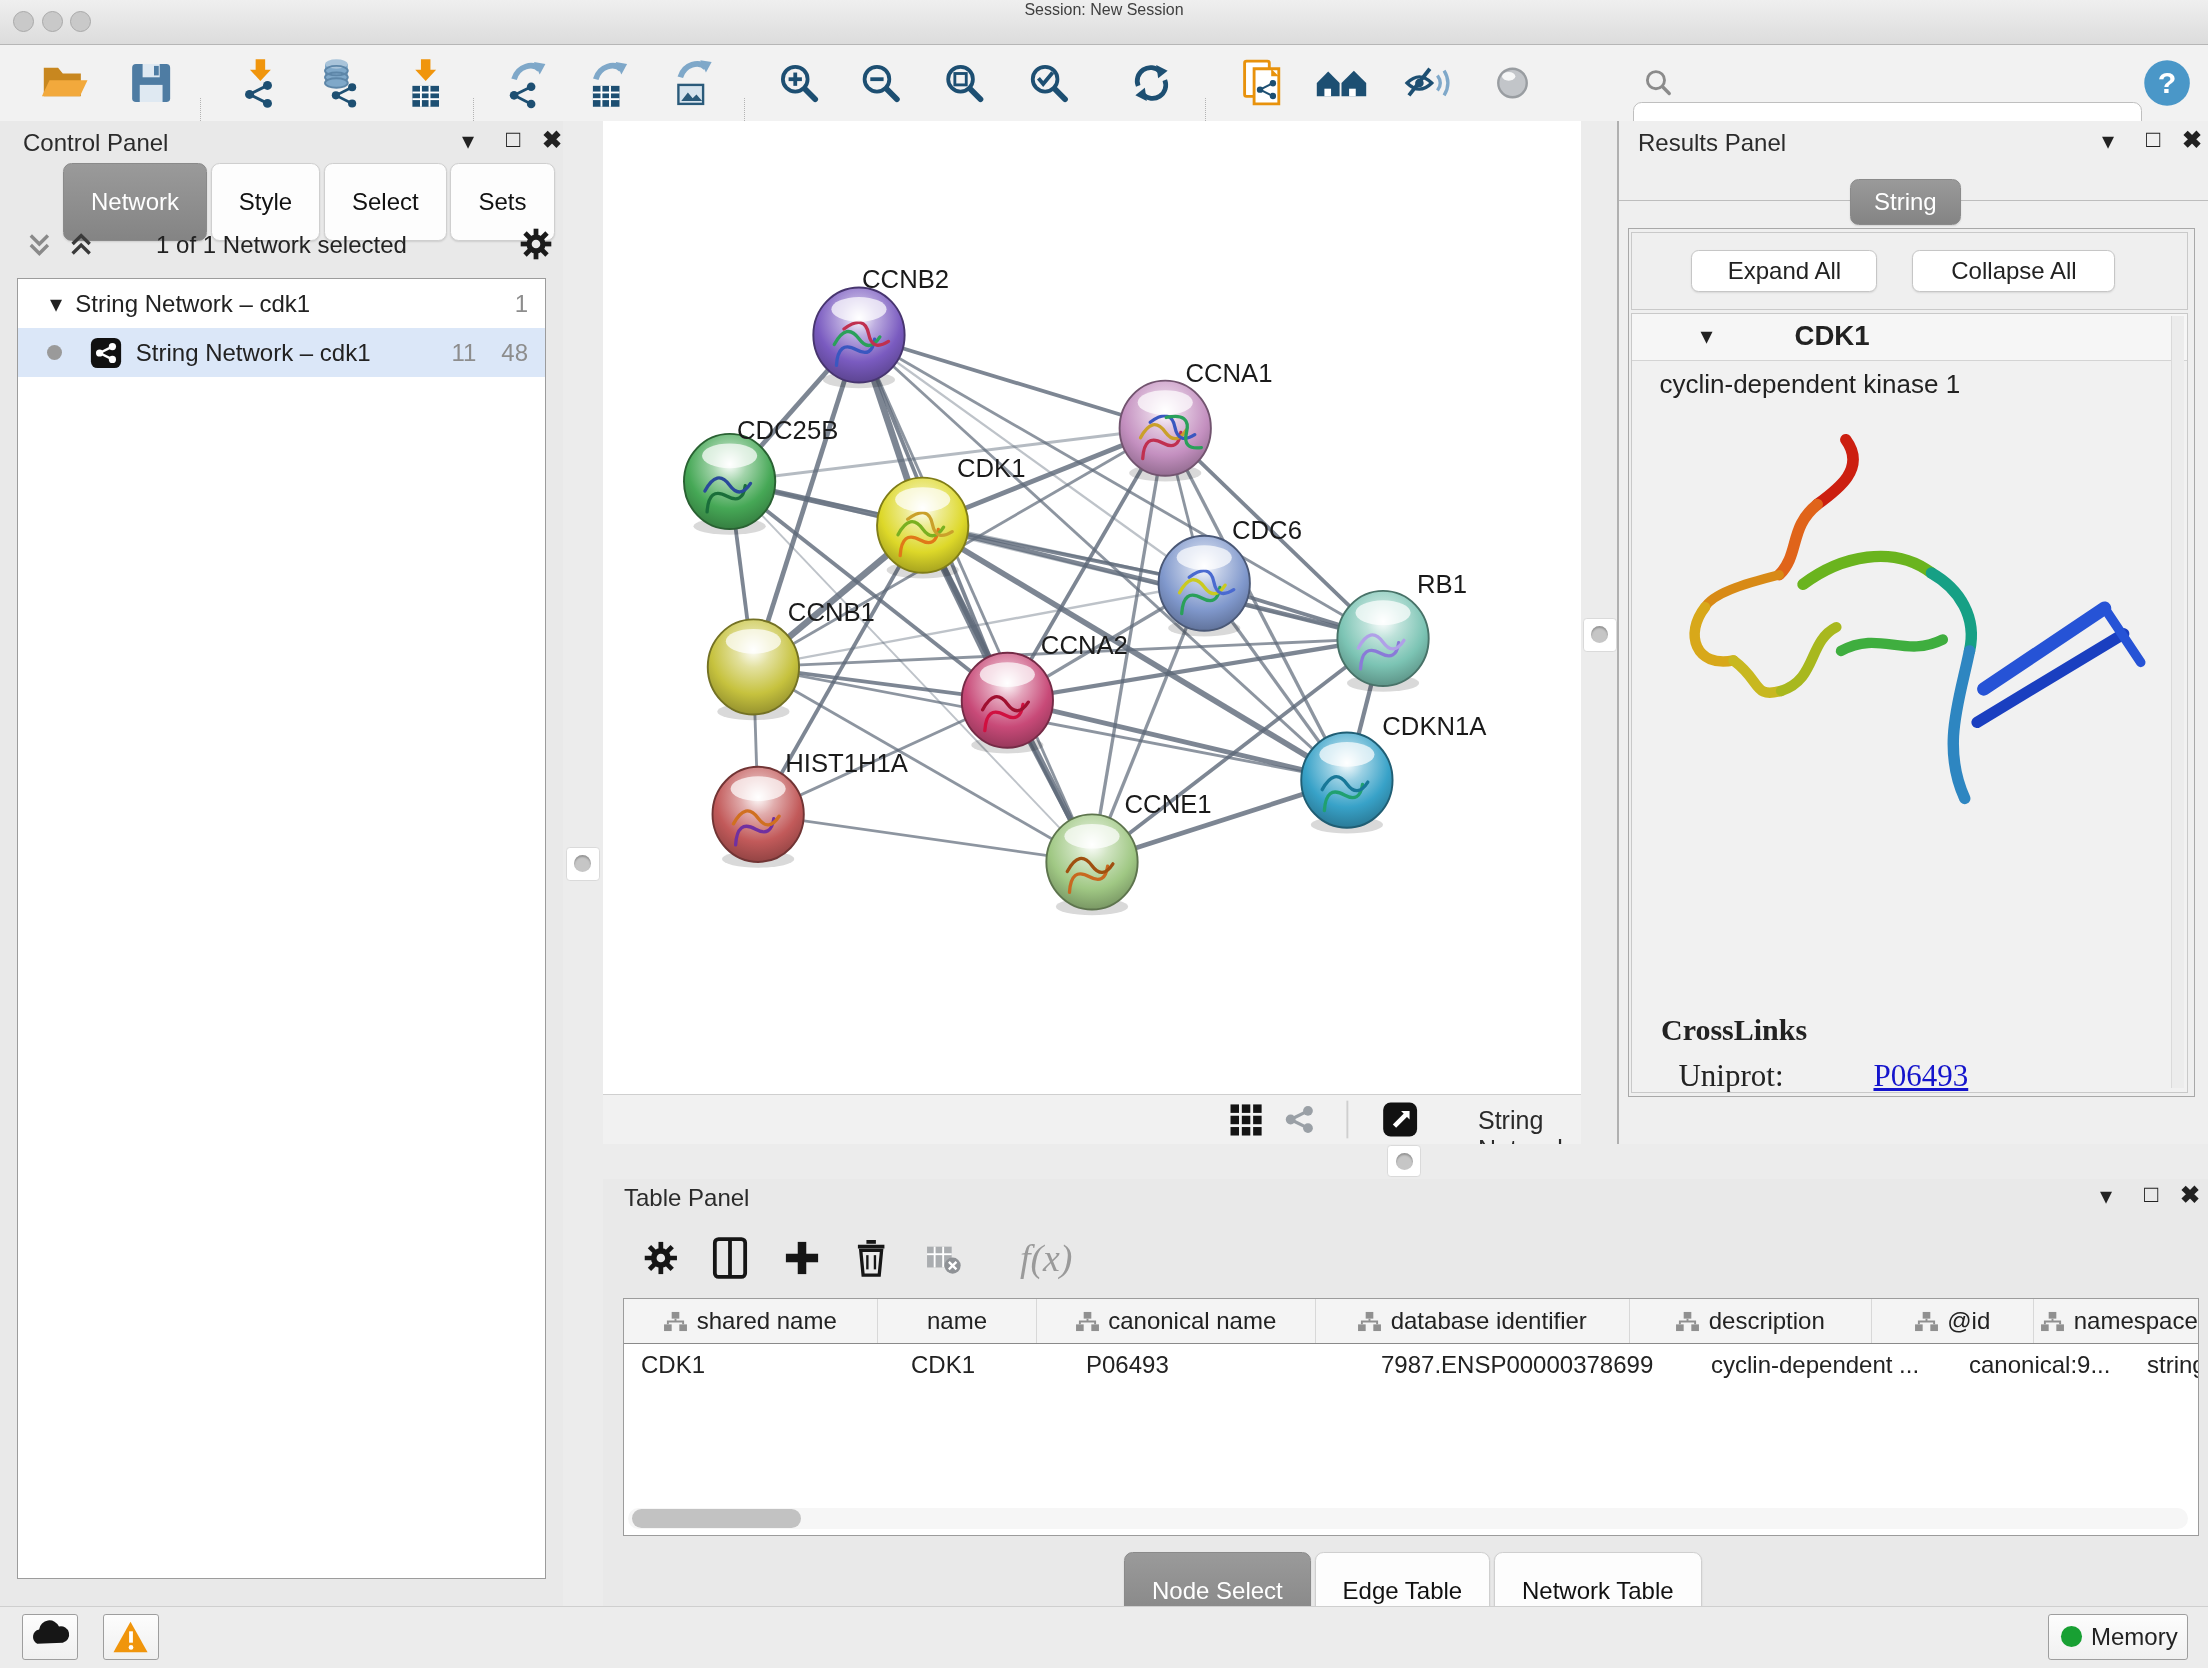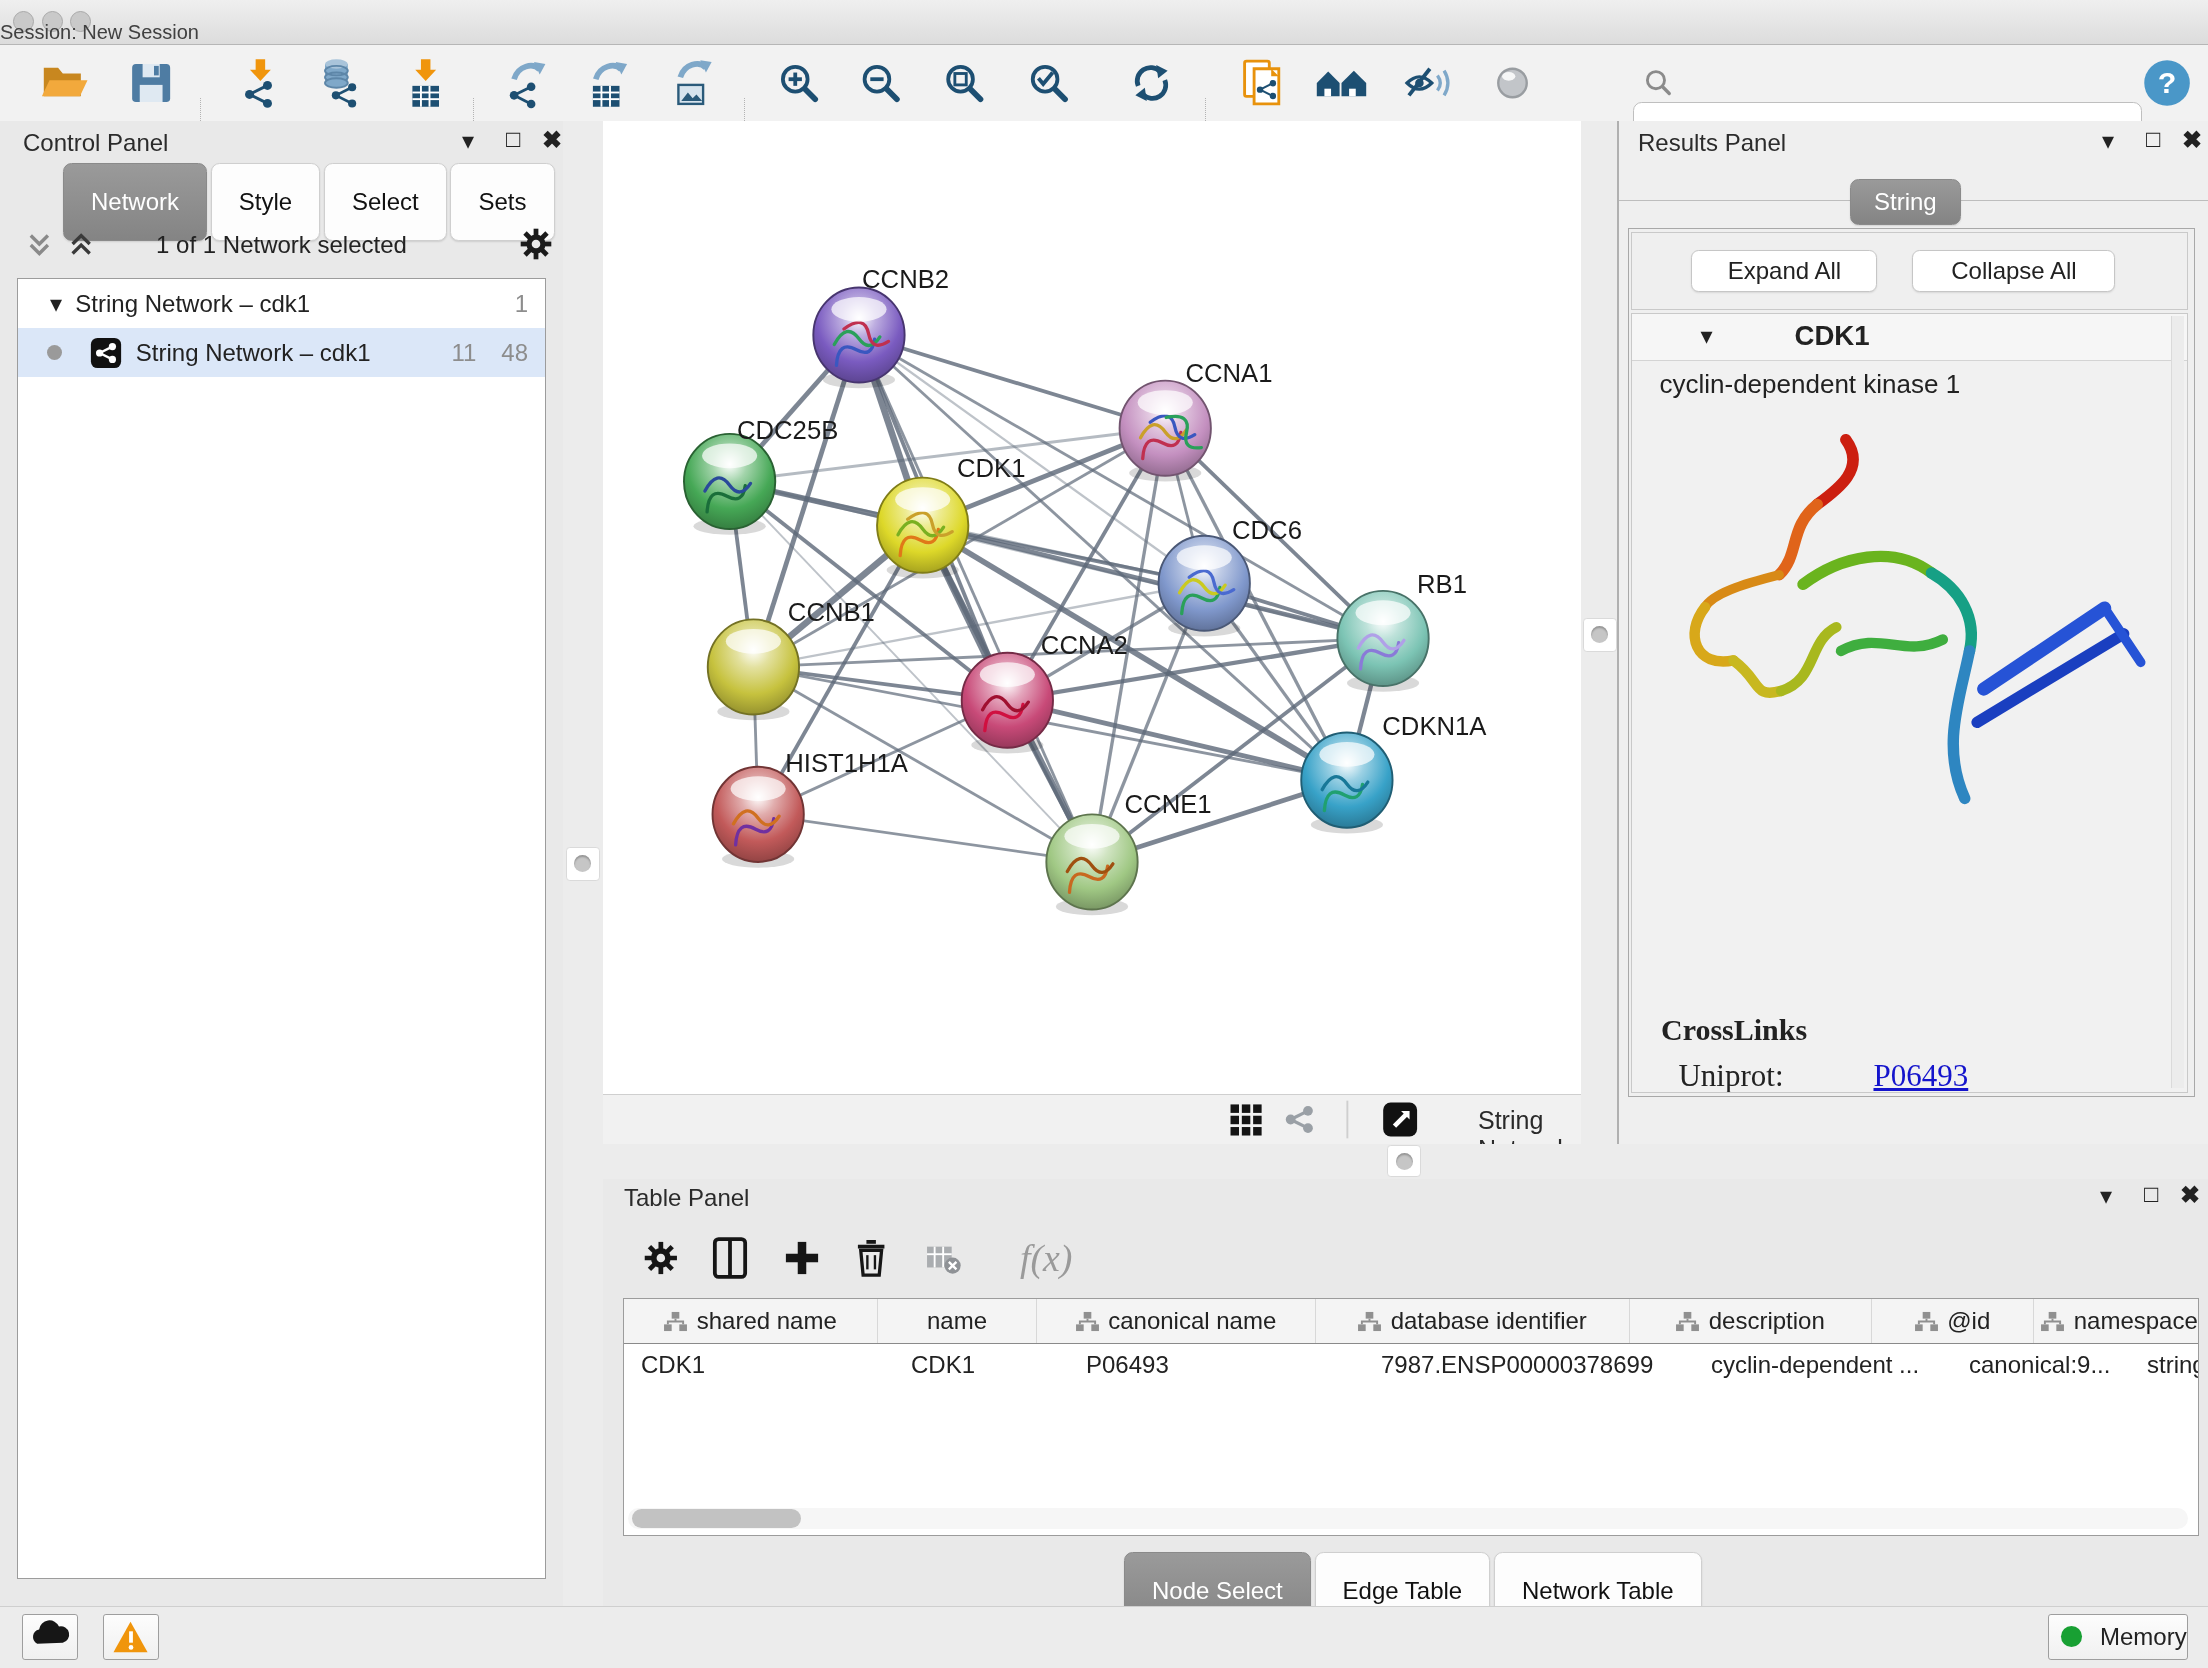--- a/index.html
+++ b/index.html
@@ -4,21 +4,21 @@
 <style>
   html,body{margin:0;padding:0}
   body{width:2208px;height:1668px;position:relative;overflow:hidden;
        font-family:"Liberation Sans",sans-serif;background:#e9e9e9;color:#222;
        -webkit-font-smoothing:antialiased}
   .abs{position:absolute}
   
   .titlebar{left:0;top:0;width:2208px;height:44px;background:linear-gradient(#efefef,#dcdcdc);
             border-bottom:1px solid #b6b6b6}
   .tl-circle{width:19px;height:19px;border-radius:50%;background:#c9c9c9;border:1px solid #a9a9a9;top:10.5px}
-  .win-title{top:21px;width:100%;text-align:left;font-size:20px;color:#404040}
+  .win-title{top:1px;width:100%;text-align:center;font-size:16px;color:#404040}
   
   .toolbar{left:0;top:45px;width:2208px;height:76px;background:#f2f2f2;border-bottom:1px solid #c4c4c4}
   .tsep{top:53px;height:53px;border-left:1.9px dotted #b3b3b3;width:0}
   .search{left:1633px;top:57px;width:455px;height:38px;border:1px solid #bfbfbf;border-radius:8.6px;
           background:#fff;font-size:23px;padding:0 9.5px 0 42px;outline:none}
   
   .ptitle{font-size:24px;color:#2b2b2b}
   .wctl{font-size:24px;color:#222;line-height:1}
   .tab{display:inline-block;height:44px;line-height:44px;padding:16px 27px;background:#fdfdfd;
        border:1px solid #cfcfcf;border-radius:8.6px;font-size:24px;color:#111;margin-right:3.8px;
@@ -707,16 +707,16 @@
     <svg width="54" height="44" viewBox="0 0 57 46">
       <path d="M28 7 L46 39 H10 Z" fill="#f0950c"></path>
       <rect x="26.5" y="17" width="4" height="12" fill="#fff"></rect>
         <circle cx="28.5" cy="34" r="2.5" fill="#fff"></circle>
     </svg>
   </div>
   <div class="abs sbtn" style="left:2048px;top:6.7px;width:138px;height:44px">
     <svg class="abs" style="left:11.4px;top:10.5px" width="23" height="23" viewBox="0 0 24 24">
       <circle cx="12" cy="12" r="11" fill="#18a033"></circle>
       </svg>
-    <span class="abs" style="left:51px;top:8.6px;font-size:24px">Memory</span>
+    <span class="abs" style="left:42px;top:8.6px;font-size:24px">Memory</span>
   </div>
 </div>
 
 
 </body></html>

